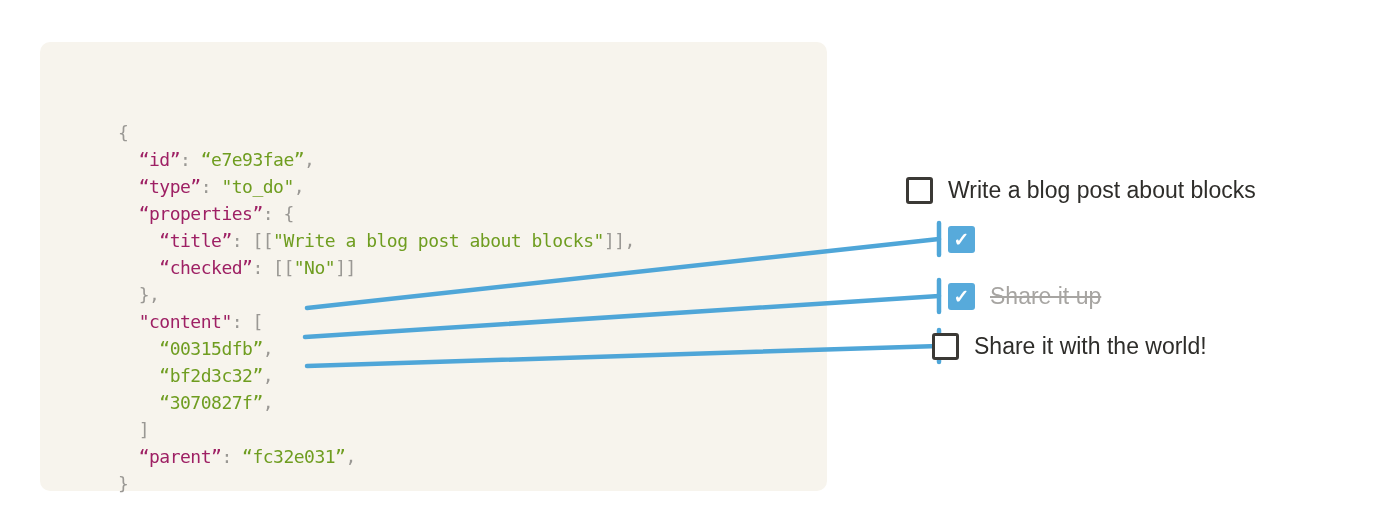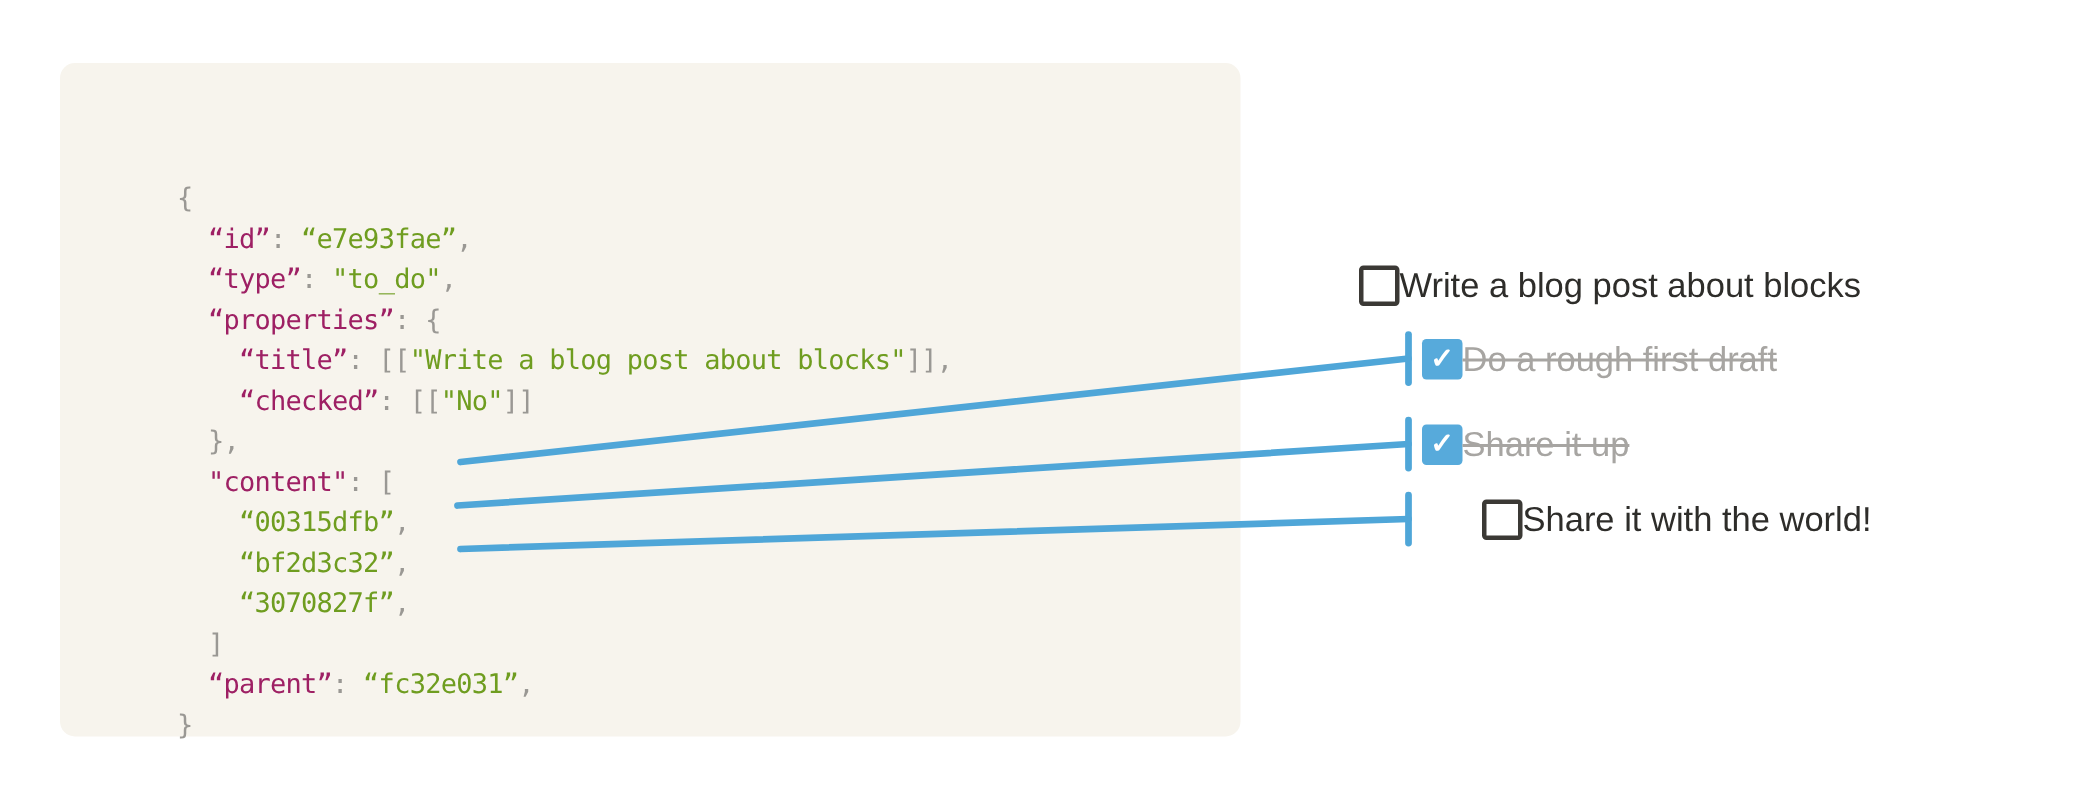--- a/index.html
+++ b/index.html
@@ -43,20 +43,21 @@
     stroke-width: 4.5;
     stroke-linecap: round;
     fill: none;
   }
 
   .todo-row {
     position: absolute;
     height: 28px;
     display: flex;
     align-items: center;
+    gap: 15px;
   }
   .checkbox {
     width: 27px; height: 27px;
     box-sizing: border-box;
     display: flex;
     align-items: center;
     justify-content: center;
     flex: none;
     cursor: pointer;
   }
@@ -106,24 +107,23 @@
       <line class="tick" x1="939" x2="939" y1="330" y2="362"></line>
     </g>
   </svg>
 
   <div class="todo-row" id="todo-0" style="left:906px; top:176px;">
     <div class="checkbox unchecked"></div>
     <span class="todo-label">Write a blog post about blocks</span>
   </div>
   <div class="todo-row" id="todo-1" style="left:948px; top:225px;">
     <div class="checkbox checked">✓</div>
-    <span class="todo-label done">Do a rough first draft</span>
   </div>
   <div class="todo-row" id="todo-2" style="left:948px; top:282px;">
     <div class="checkbox checked">✓</div>
     <span class="todo-label done">Share it up</span>
   </div>
-  <div class="todo-row" id="todo-3" style="left:988px; top:332px;">
+  <div class="todo-row" id="todo-3" style="left:932px; top:332px;">
     <div class="checkbox unchecked"></div>
     <span class="todo-label">Share it with the world!</span>
   </div>
 
 </div>
 
 </body></html>

